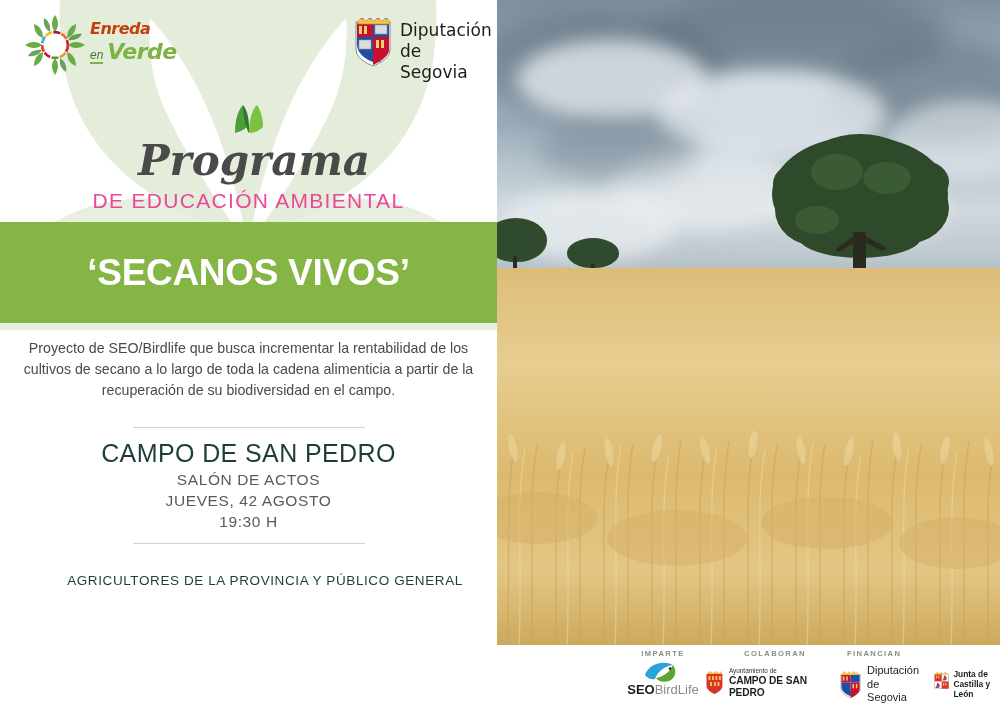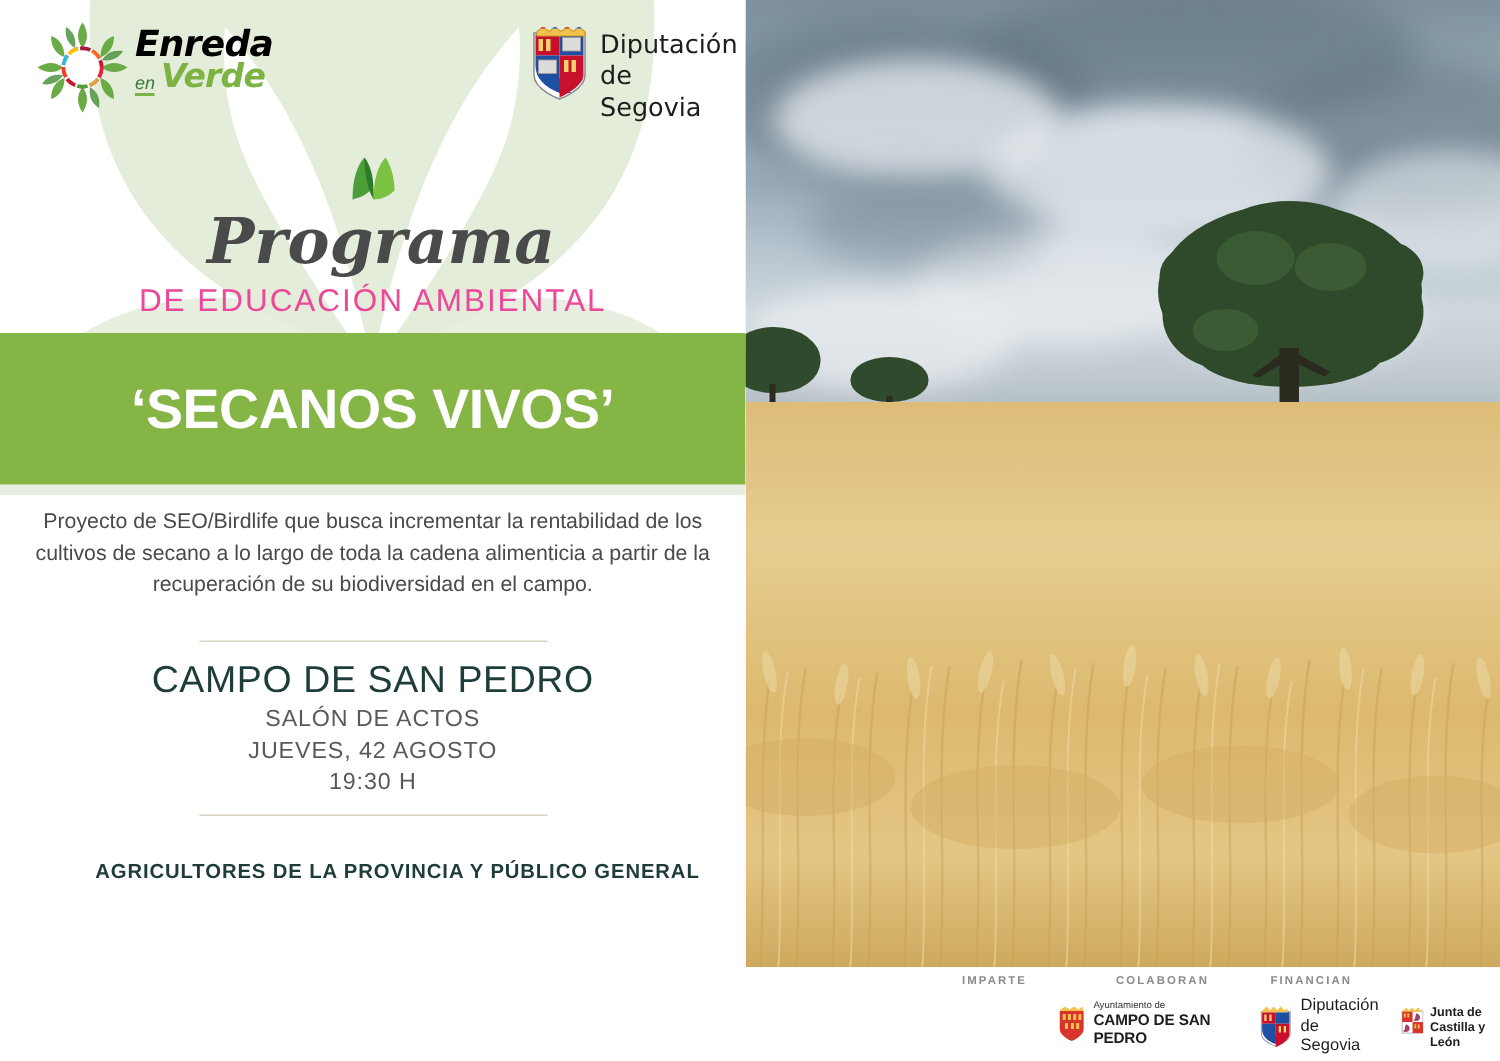--- a/index.html
+++ b/index.html
@@ -11,21 +11,21 @@
   .poster{position:relative;width:1000px;height:707px;overflow:hidden;background:#fff;}
 
   
   .left-panel{position:absolute;left:0;top:0;width:497px;height:707px;background:#ffffff;overflow:hidden;}
   .bg-deco{position:absolute;left:0;top:0;width:497px;height:330px;overflow:hidden;}
 
   .logos-row{position:absolute;left:0;top:0;width:497px;height:90px;}
   .enreda-logo{position:absolute;left:24px;top:12px;width:175px;height:66px;}
   .sdg-wheel{position:absolute;left:0;top:2px;width:62px;height:62px;}
   .enreda-word{position:absolute;left:66px;top:6px;width:110px;height:56px;}
-  .enreda-l1{font-family:"DejaVu Sans",sans-serif;font-weight:bold;font-size:24px;color:#000000;letter-spacing:-0.5px;line-height:22px;font-style:italic;}
+  .enreda-l1{font-family:"DejaVu Sans",sans-serif;font-weight:bold;font-size:16px;color:#c2410c;letter-spacing:-0.5px;line-height:22px;font-style:italic;}
   .enreda-l2{font-family:"DejaVu Sans",sans-serif;font-weight:bold;font-size:22px;color:#7cb342;letter-spacing:-0.5px;line-height:24px;font-style:italic;}
   .enreda-en{font-size:12px;color:#3e7a3a;border-bottom:2px solid #7cb342;padding-bottom:0px;font-style:italic;}
 
   .dipu-logo{position:absolute;left:352px;top:16px;width:130px;height:56px;}
   .dipu-shield{position:absolute;left:0;top:2px;width:42px;height:50px;}
   .dipu-text{position:absolute;left:48px;top:4px;font-size:17px;line-height:21px;color:#1d1d1b;font-family:"DejaVu Sans",sans-serif;}
 
   .prog-block{position:absolute;left:0;top:104px;width:497px;text-align:center;}
   .prog-leaf{width:34px;height:30px;margin:0 auto 4px;display:block;}
   .prog-title{font-family:"DejaVu Serif",serif;font-weight:bold;font-style:italic;font-size:42px;color:#4a4a4a;letter-spacing:0px;line-height:46px;margin:0;padding-left:11px;}
@@ -41,21 +41,21 @@
   .rule{position:absolute;left:133px;width:232px;height:1px;background:#d9d2bf;}
   .rule-top{top:427px;}
   .rule-bot{top:543px;}
 
   .venue{position:absolute;left:0;top:437px;width:497px;text-align:center;}
   .venue-name{font-size:25px;color:#1e3d3a;letter-spacing:0.4px;line-height:32px;}
   .venue-line{font-size:15.5px;color:#5a5a5a;letter-spacing:0.6px;line-height:21px;}
 
   .dirigido{position:absolute;left:0;top:571px;width:497px;text-align:center;}
   .dir-l1{font-size:13.5px;font-weight:bold;color:#1e3d3a;letter-spacing:0.8px;line-height:20px;}
-  .dir-l2{font-size:13.5px;font-weight:bold;color:#1e3d3a;letter-spacing:0.6px;line-height:20px;margin-left:33px;}
+  .dir-l2{font-size:13.5px;font-weight:normal;color:#1e3d3a;letter-spacing:0.6px;line-height:20px;margin-left:33px;}
 
   
   .photo{position:absolute;left:497px;top:0;width:503px;height:645px;overflow:hidden;}
   .sky{position:absolute;left:0;top:0;width:503px;height:275px;
        background:linear-gradient(180deg,#7e909e 0%,#8fa2ae 14%,#a8b8c4 30%,#9aacb9 45%,#b6c4ce 60%,#cfd8dd 76%,#c2cbd2 90%,#b3bdc4 100%);}
   .cloud{position:absolute;border-radius:50%;background:#e9edf0;filter:blur(9px);opacity:.75;}
   .cloud-dark{position:absolute;border-radius:50%;background:#5d6f7d;filter:blur(12px);opacity:.55;}
   .field{position:absolute;left:0;top:268px;width:503px;height:377px;
          background:linear-gradient(180deg,#cfa martian 0%,#d9b570 0%,#e3c483 18%,#dbb86e 40%,#e6c98d 62%,#d8b368 82%,#cfa75c 100%);}
   .tree-big{position:absolute;}
@@ -325,20 +325,32 @@
         </g>
       </svg>
     </div>
 
   </div>
 
   <div class="footer">
 
     <div class="fgroup" style="left:118px;width:96px;">
       <div class="fg-label">IMPARTE</div>
+      <div class="fg-logos">
+        <div class="seo-logo">
+          <svg class="seo-mark" viewBox="0 0 40 22">
+            <path d="M2 14 C6 3 20 -1 30 4 C22 5 15 10 12 18 C8 19 4 17 2 14Z" fill="#2aa3dd"></path>
+            <path d="M30 4 C34 9 33 17 26 20 C20 22 15 20 13 17 C20 16 27 11 30 4Z" fill="#5aa832"></path>
+            <circle cx="27" cy="7.5" r="1.3" fill="#1d1d1b"></circle>
+          </svg>
+          <div class="seo-word">
+            <span>SEO</span><span class="seo-bird">BirdLife</span>
+          </div>
+        </div>
+      </div>
     </div>
 
     <div class="fgroup" style="left:208px;width:140px;">
       <div class="fg-label">COLABORAN</div>
       <div class="fg-logos" style="margin-top:9px;">
         <div class="ayto">
           <svg class="ayto-shield" viewBox="0 0 19 24">
             <path d="M1.5 3 h16 v12 c0 5 -8 8 -8 8 S1.5 20 1.5 15 Z" fill="#d9342b"></path>
             <g fill="#f2c14e">
               <rect x="3.5" y="5" width="2" height="4"></rect>

